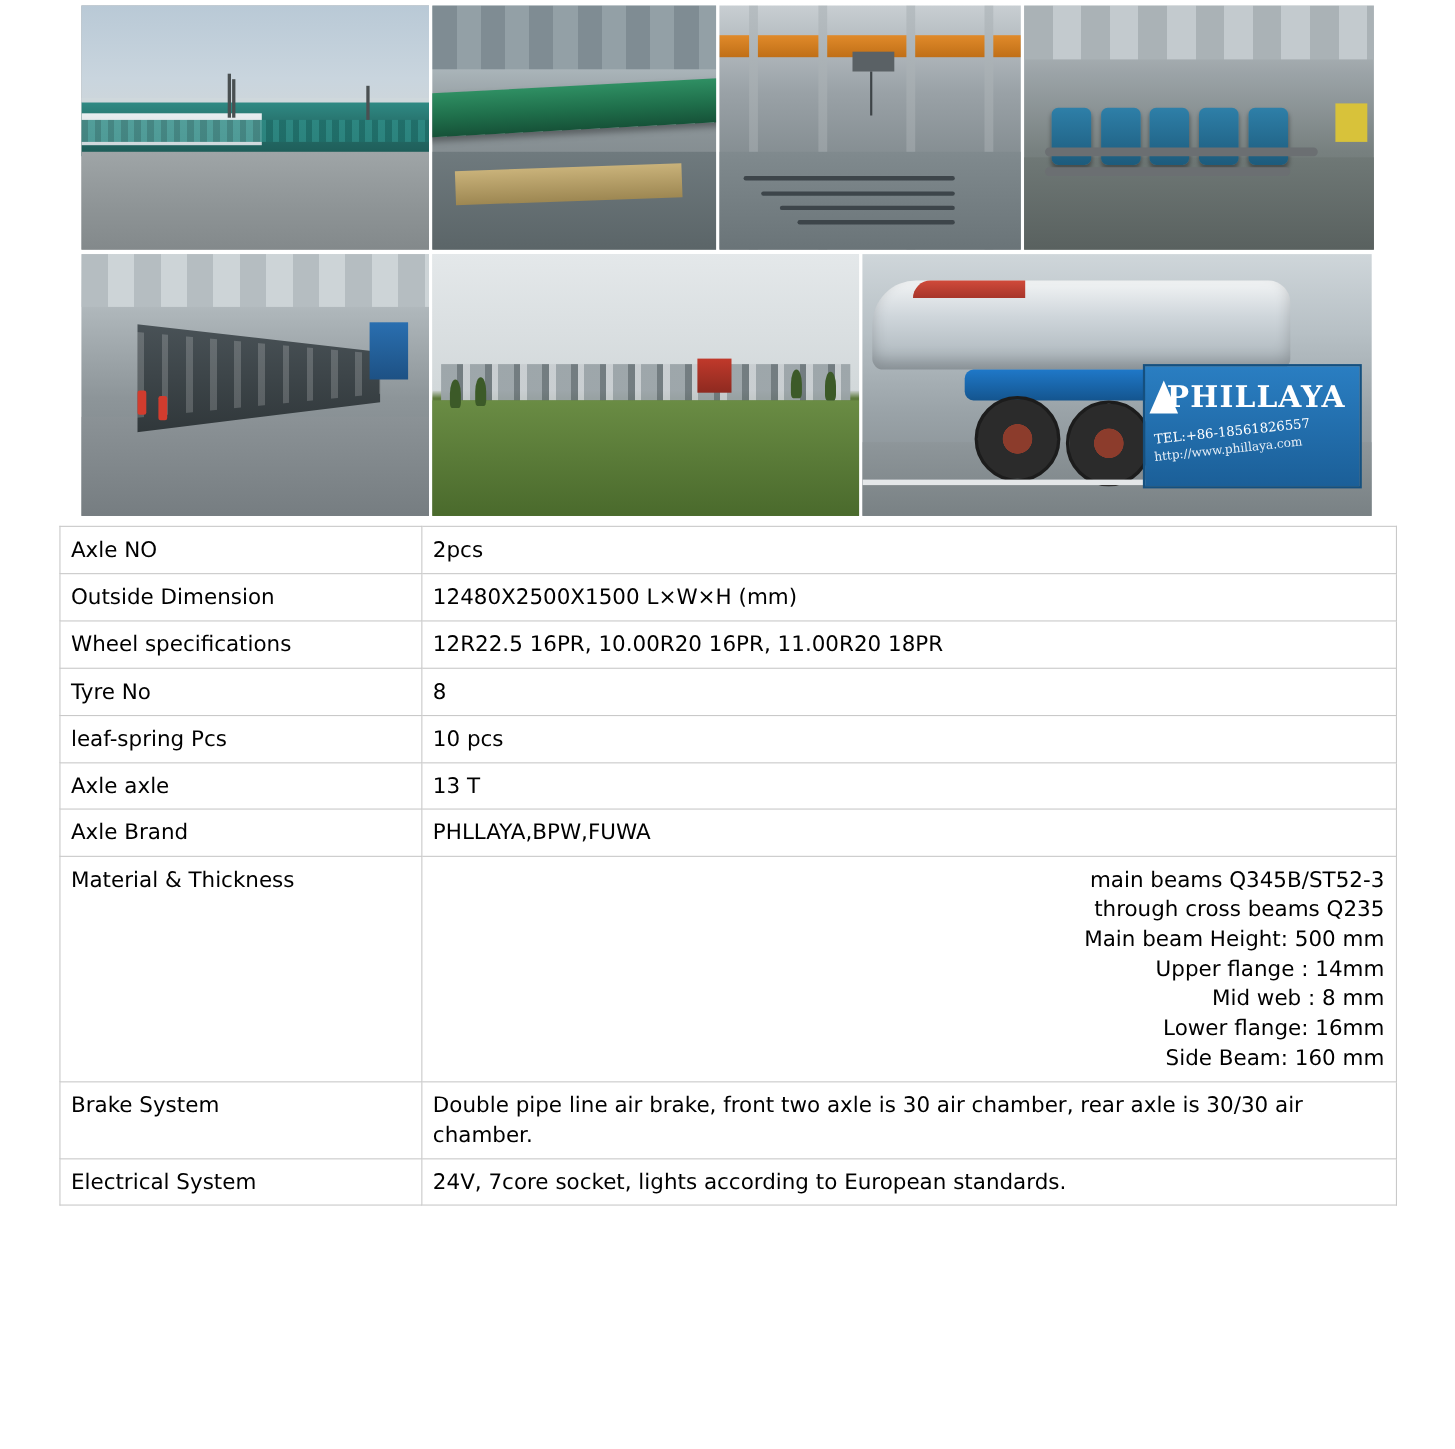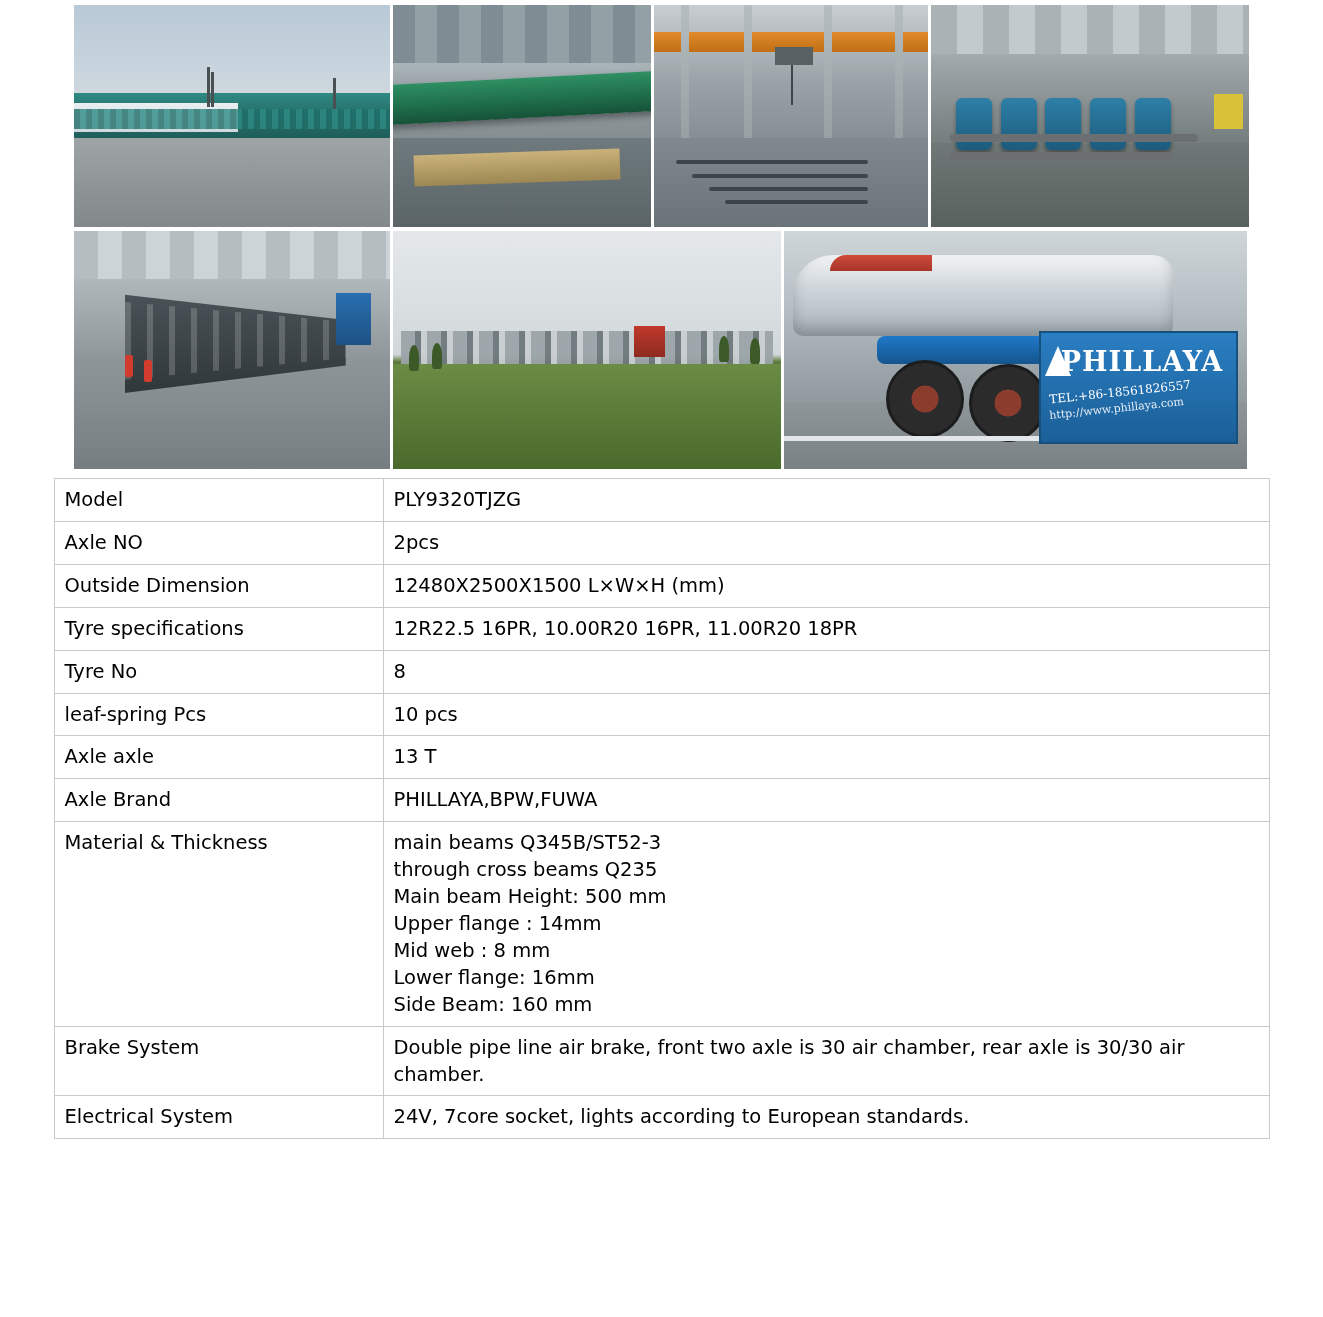--- a/index.html
+++ b/index.html
@@ -289,20 +289,21 @@
     color: #000;
   }
   .spec-table td.label {
     width: 308px;
   }
   .spec-table td.value {
     width: 865px;
   }
   .multiline {
     white-space: pre-line;
+    text-align: right;
   }
 </style>
 </head>
 <body>
 
 <div class="page">
 
   <div class="gallery">
 
     <div class="gallery-row row1">
@@ -393,50 +394,46 @@
         </div>
       </div>
 
     </div>
   </div>
 
   <table class="spec-table">
     <tbody>
 
       <tr>
-        <td class="label">Model</td>
-        <td class="value">PLY9320TJZG</td>
-      </tr>
-      <tr>
         <td class="label">Axle NO</td>
         <td class="value">2pcs</td>
       </tr>
       <tr>
         <td class="label">Outside Dimension</td>
         <td class="value">12480X2500X1500   L×W×H (mm)</td>
       </tr>
       <tr>
-        <td class="label">Tyre specifications</td>
+        <td class="label">Wheel specifications</td>
         <td class="value">12R22.5 16PR, 10.00R20 16PR, 11.00R20 18PR</td>
       </tr>
       <tr>
         <td class="label">Tyre No</td>
         <td class="value">8</td>
       </tr>
       <tr>
         <td class="label">leaf-spring Pcs</td>
         <td class="value">10 pcs</td>
       </tr>
       <tr>
         <td class="label">Axle axle</td>
         <td class="value">13 T</td>
       </tr>
       <tr>
         <td class="label">Axle Brand</td>
-        <td class="value">PHILLAYA,BPW,FUWA</td>
+        <td class="value">PHLLAYA,BPW,FUWA</td>
       </tr>
       <tr>
         <td class="label">Material &amp; Thickness</td>
         <td class="value multiline">main beams Q345B/ST52-3
 through cross beams Q235
 Main beam Height: 500 mm
 Upper flange : 14mm
 Mid web : 8 mm
 Lower flange: 16mm
 Side Beam: 160 mm</td>

